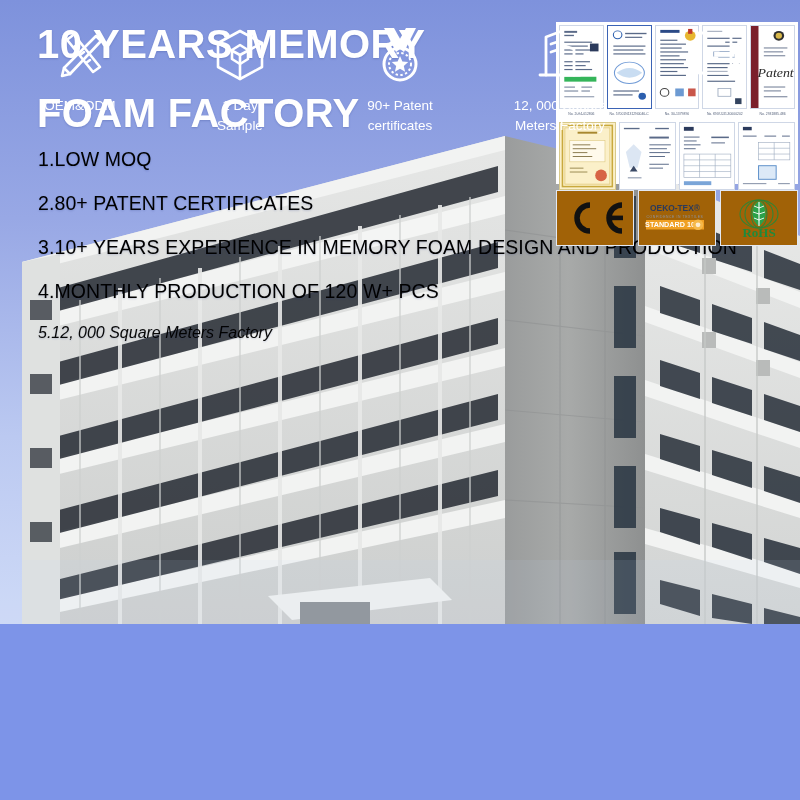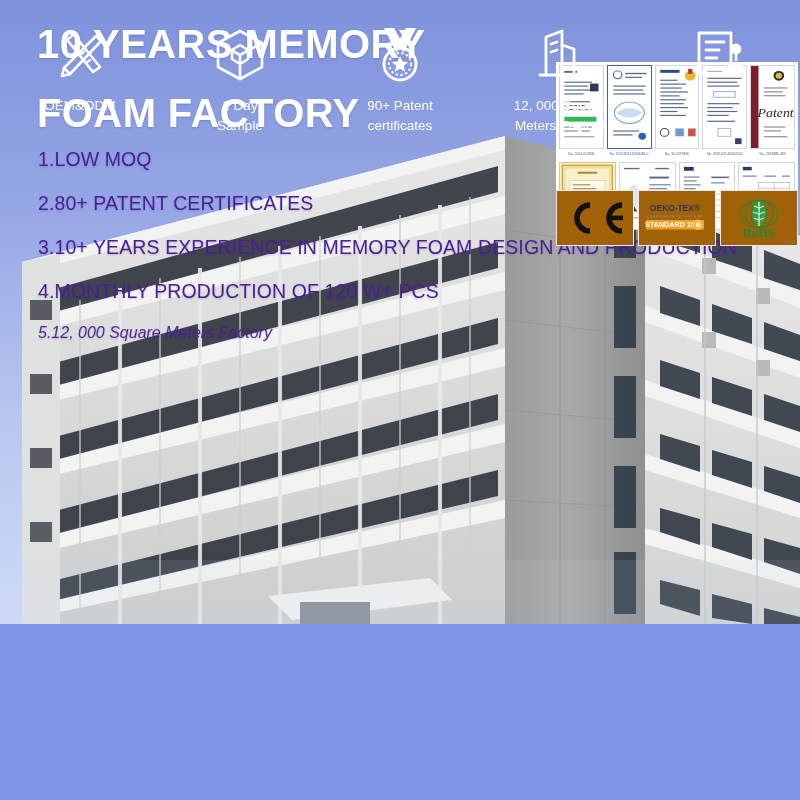--- a/index.html
+++ b/index.html
@@ -36,35 +36,34 @@
     font-weight:bold;letter-spacing:0.4px;
     text-shadow:0 1px 2px rgba(40,60,130,.25);
   }
   .title .l2{display:block;margin-top:24px;}
 
   
   .bullets{
     position:absolute;left:38px;top:148px;width:740px;
   }
   .bullet{
-    color:#4c1d95;
+    color:#000000;
     margin-bottom:21px;
     white-space:nowrap;
     text-shadow:0 1px 2px rgba(40,60,130,.22);
   }
   .bullet.big{font-size:19.5px;letter-spacing:.1px;}
   .bullet.small{font-size:16px;font-weight:300;opacity:.96;margin-bottom:18px;font-style:italic;}
 
   
   .collage{
     position:absolute;left:556px;top:22px;width:242px;height:162px;
     background:#ffffff;
     padding:3px 3px;
     box-sizing:border-box;
-    margin-top:40px;
   }
   .cert-row{display:flex;gap:3px;}
   .cert-row.r1{height:84px;}
   .cert-row.r2{height:68px;margin-top:4px;}
   .cert{
     flex:1;background:#fdfdfd;border:1px solid #cfd7e6;
     position:relative;overflow:hidden;
   }
   .cert.blue-border{border-color:#3b63b5;}
   .cert.yellow{background:#fbf0c9;border-color:#d8c98a;}

